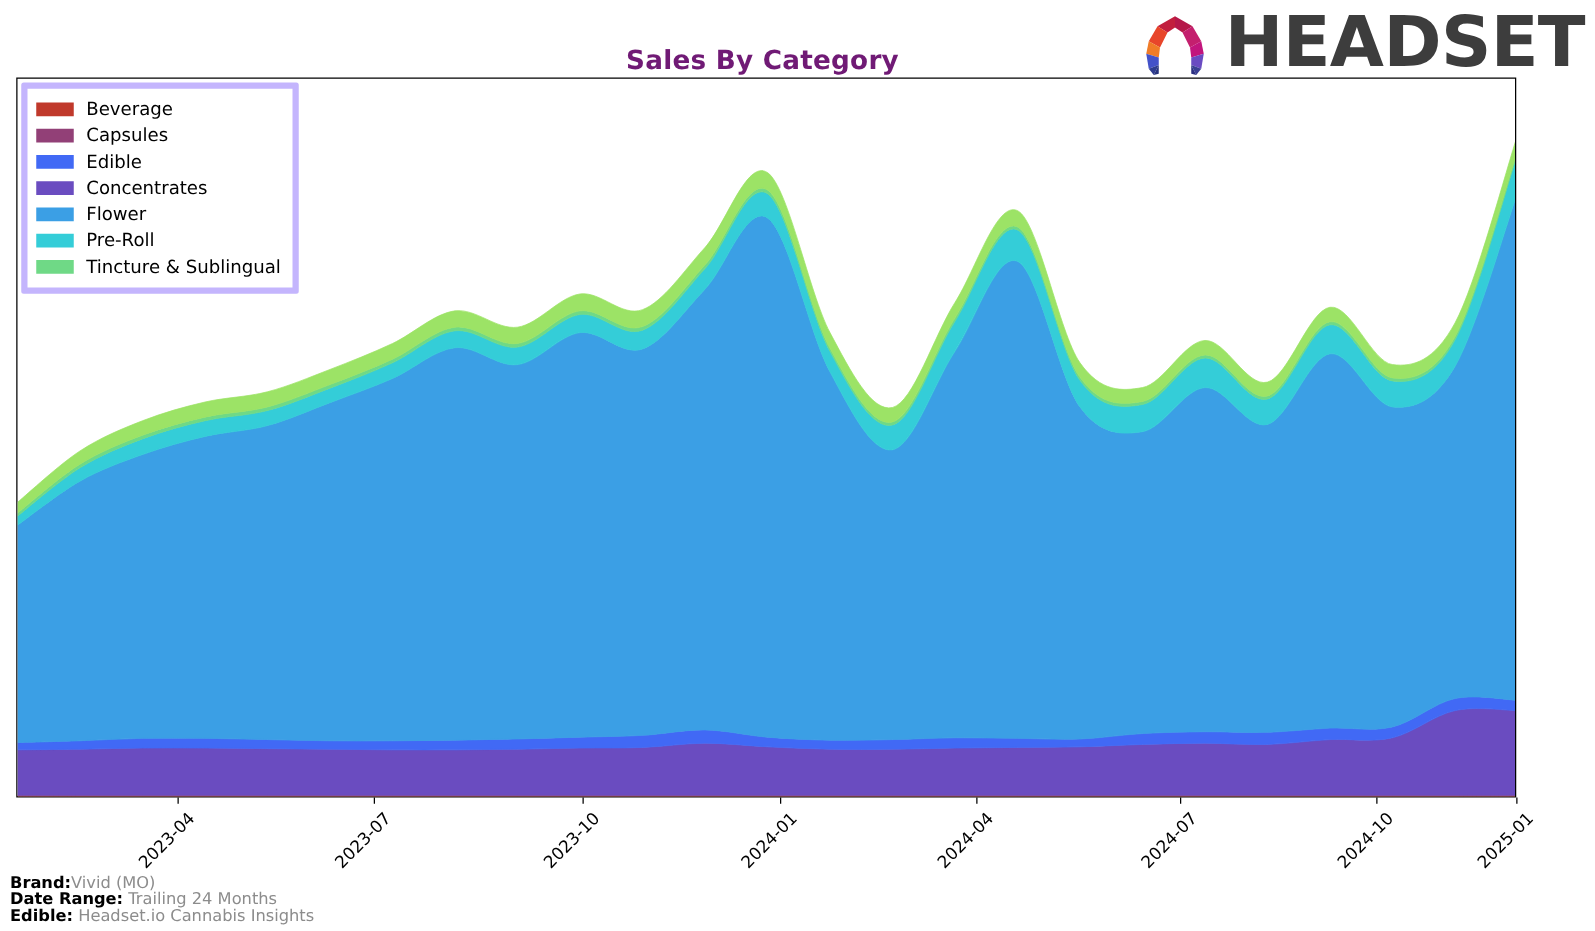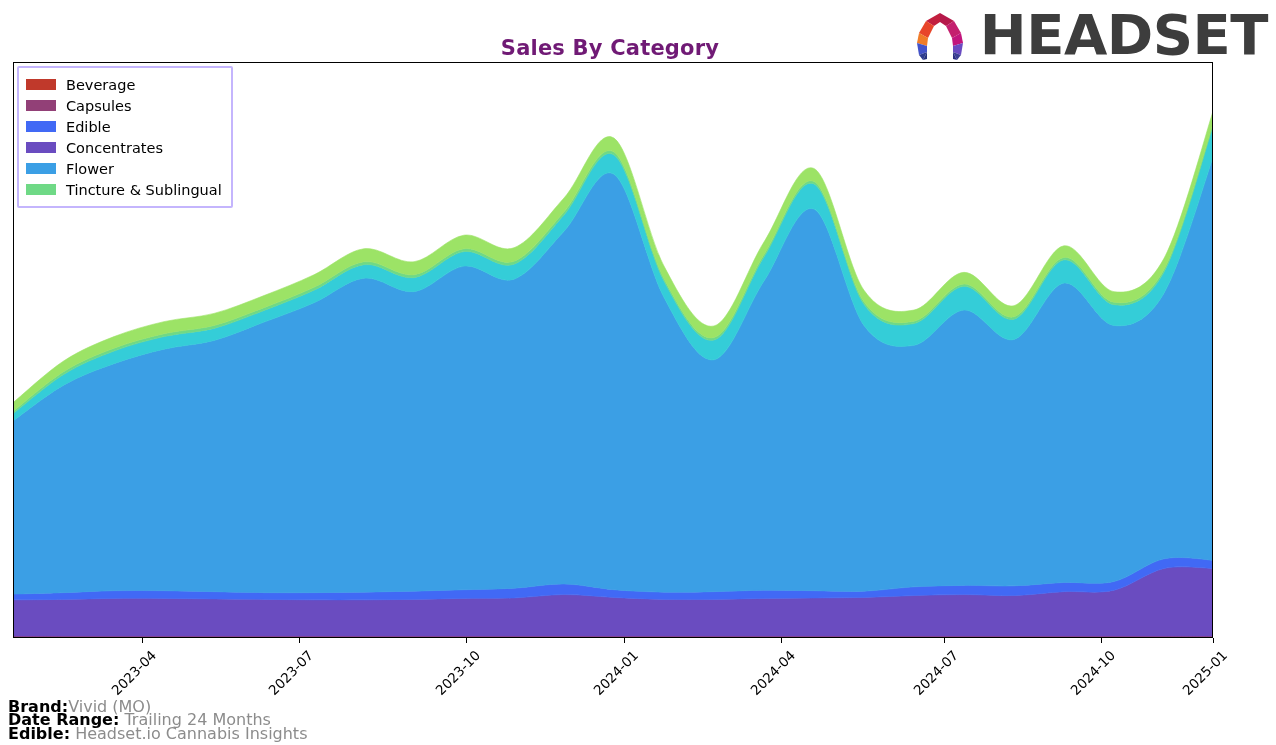--- a/index.html
+++ b/index.html
@@ -72,21 +72,21 @@
     overflow: hidden;
   }
   #plot-svg { display:block; width: 1200px; height: 576px; }
 
   
   #legend {
     position: absolute;
     left: 17px;
     top: 66px;
     background: #ffffff;
-    border: 2px solid #c4b5fd;
+    border: 5px solid #c4b5fd;
     border-radius: 2px;
     padding: 6px 9px 6px 7px;
     z-index: 5;
   }
   .legend-row {
     display: flex;
     align-items: center;
     height: 21px;
   }
   .legend-swatch {
@@ -126,21 +126,21 @@
     transform-origin: right top;
     transform: translateX(-100%) rotate(-45deg);
     font-family: "DejaVu Sans", sans-serif;
   }
 
   
   #footer {
     position: absolute;
     left: 8px;
     bottom: 5px;
-    font-size: 16px;
+    font-size: 13px;
     line-height: 13.5px;
     font-family: "DejaVu Sans", sans-serif;
   }
   #footer .frow { white-space: nowrap; }
   #footer .fkey { font-weight: bold; color: #000000; }
   #footer .fval { color: #8c8c8c; }
 </style>
 </head>
 <body>
 
@@ -194,20 +194,24 @@
         <span class="legend-swatch" style="background: rgb(65, 105, 245);"></span>
         <span class="legend-label">Edible</span>
       </div>
       <div class="legend-row">
         <span class="legend-swatch" style="background: rgb(106, 76, 192);"></span>
         <span class="legend-label">Concentrates</span>
       </div>
       <div class="legend-row">
         <span class="legend-swatch" style="background: rgb(59, 159, 229);"></span>
         <span class="legend-label">Flower</span>
+      </div>
+      <div class="legend-row">
+        <span class="legend-swatch" style="background: rgb(52, 205, 216);"></span>
+        <span class="legend-label">Pre-Roll</span>
       </div>
       <div class="legend-row">
         <span class="legend-swatch" style="background: rgb(111, 217, 134);"></span>
         <span class="legend-label">Tincture &amp; Sublingual</span>
       </div>
     </div>
 
   <div id="x-axis-ticks">
       <div class="tick-mark" style="left: 128.64px;"></div>
       <div class="tick-label" style="left: 134.64px;">2023-04</div>

